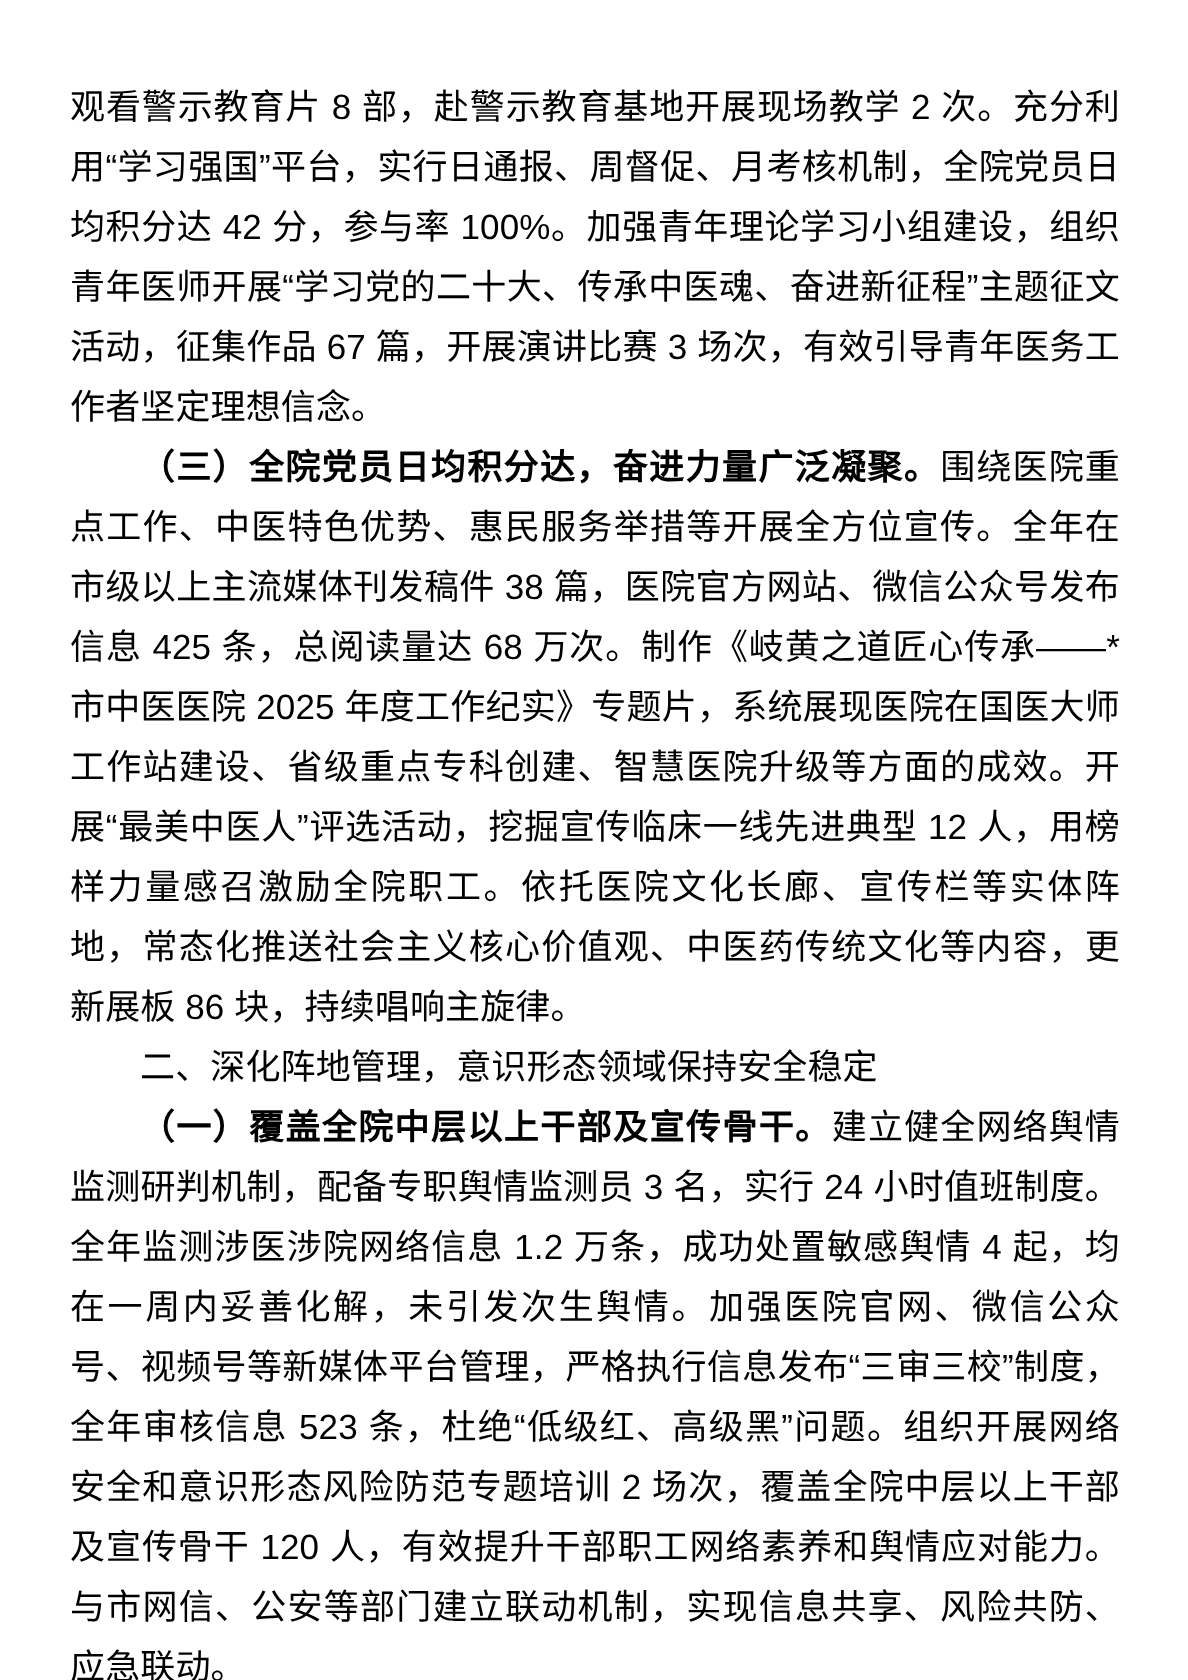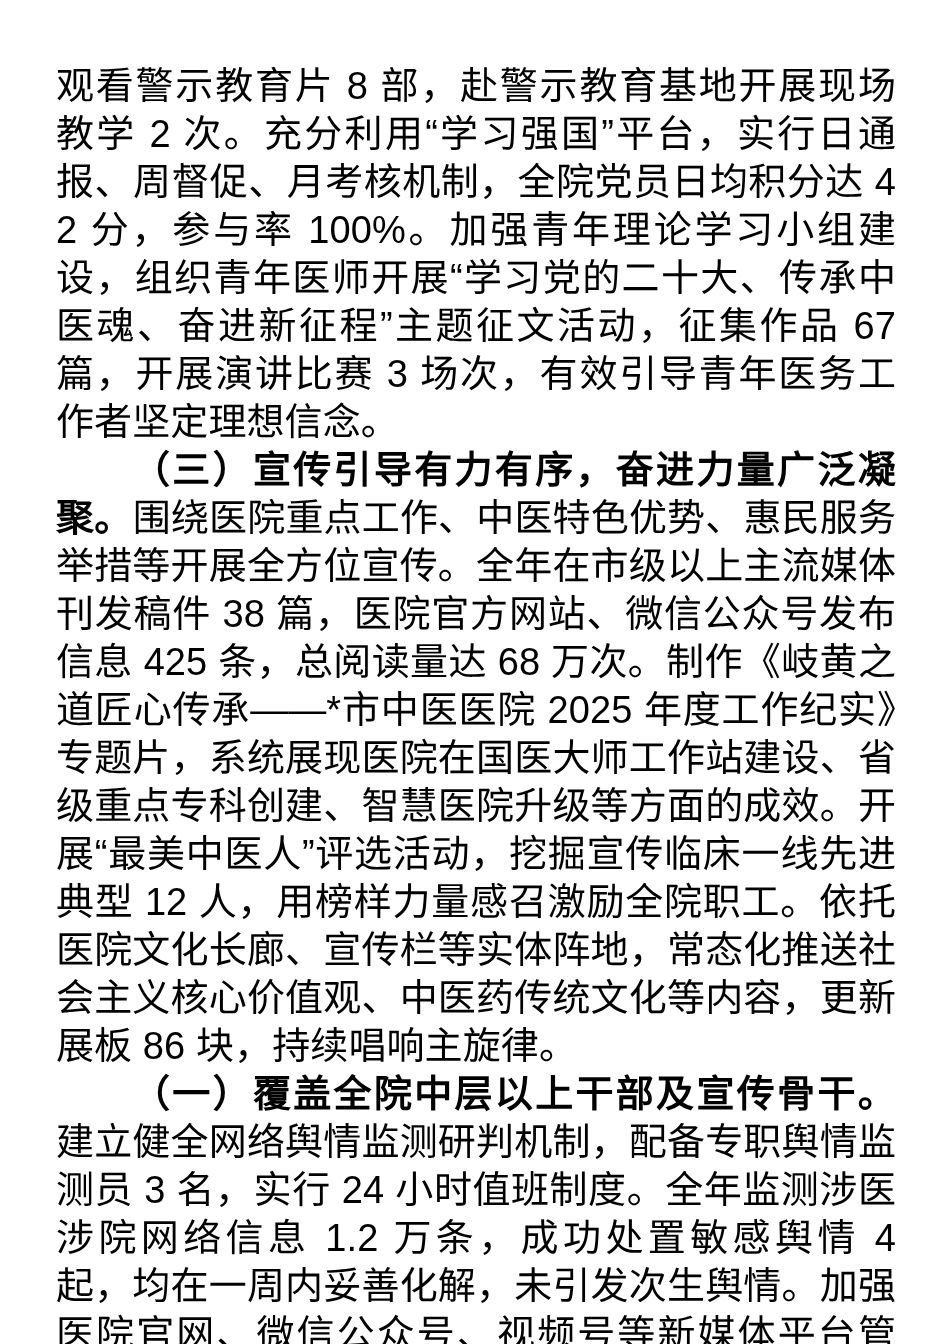--- a/index.html
+++ b/index.html
@@ -27,21 +27,21 @@
 
   .doc-body {
     position: absolute;
     left: 56px;
     top: 62px;
     width: 840px;
   }
 
   .para {
     margin: 0;
-    font-size: 38px;
+    font-size: 28px;
     line-height: 48px;
     text-align: justify;
     text-justify: inter-ideograph;
     letter-spacing: 0.1px;
     font-weight: 400;
     color: #000000;
     word-break: break-all;
   }
 
   
@@ -72,19 +72,20 @@
   }
 </style>
 </head>
 <body>
 
 <div class="page">
   <div class="doc-body">
 
     <p class="para cont"><span>观看警示教育片 8 部，赴警示教育基地开展现场教学 2 次。充分利用“学习强国”平台，实行日通报、周督促、月考核机制，全院党员日均积分达 42 分，参与率 100%。加强青年理论学习小组建设，组织青年医师开展“学习党的二十大、传承中医魂、奋进新征程”主题征文活动，征集作品 67 篇，开展演讲比赛 3 场次，有效引导青年医务工作者坚定理想信念。</span></p>
 
-    <p class="para indent"><span class="hd">（三）宣传引导有力有序，奋进力量广泛凝聚。</span><span class="run">围绕医院重点工作、中医特色优势、惠民服务举措等开展全方位宣传。全年在市级以上主流媒体刊发稿件 38 篇，医院官方网站、微信公众号发布信息 425 条，总阅读量达 68 万次。制作《岐黄之道匠心传承——*市中医医院 2025 年度工作纪实》专题片，系统展现医院在国医大师工作站建设、省级重点专科创建、智慧医院升级等方面的成效。开展“最美中医人”评选活动，挖掘宣传临床一线先进典型 12 人，用榜样力量感召激励全院职工。依托医院文化长廊、宣传栏等实体阵地，常态化推送社会主义核心价值观、中医药传统文化等内容，更新展板 86 块，持续唱响主旋律。</span></p>
+    <p class="para indent"><span class="hd">（三）全院党员日均积分达，奋进力量广泛凝聚。</span><span class="run">围绕医院重点工作、中医特色优势、惠民服务举措等开展全方位宣传。全年在市级以上主流媒体刊发稿件 38 篇，医院官方网站、微信公众号发布信息 425 条，总阅读量达 68 万次。制作《岐黄之道匠心传承——*市中医医院 2025 年度工作纪实》专题片，系统展现医院在国医大师工作站建设、省级重点专科创建、智慧医院升级等方面的成效。开展“最美中医人”评选活动，挖掘宣传临床一线先进典型 12 人，用榜样力量感召激励全院职工。依托医院文化长廊、宣传栏等实体阵地，常态化推送社会主义核心价值观、中医药传统文化等内容，更新展板 86 块，持续唱响主旋律。</span></p>
 
+    <p class="para section"><span>二、深化阵地管理，意识形态领域保持安全稳定</span></p>
 
     <p class="para indent"><span class="hd">（一）覆盖全院中层以上干部及宣传骨干。</span><span class="run">建立健全网络舆情监测研判机制，配备专职舆情监测员 3 名，实行 24 小时值班制度。全年监测涉医涉院网络信息 1.2 万条，成功处置敏感舆情 4 起，均在一周内妥善化解，未引发次生舆情。加强医院官网、微信公众号、视频号等新媒体平台管理，严格执行信息发布“三审三校”制度，全年审核信息 523 条，杜绝“低级红、高级黑”问题。组织开展网络安全和意识形态风险防范专题培训 2 场次，覆盖全院中层以上干部及宣传骨干 120 人，有效提升干部职工网络素养和舆情应对能力。与市网信、公安等部门建立联动机制，实现信息共享、风险共防、应急联动。</span></p>
 
   </div>
 </div>
 
 </body></html>

